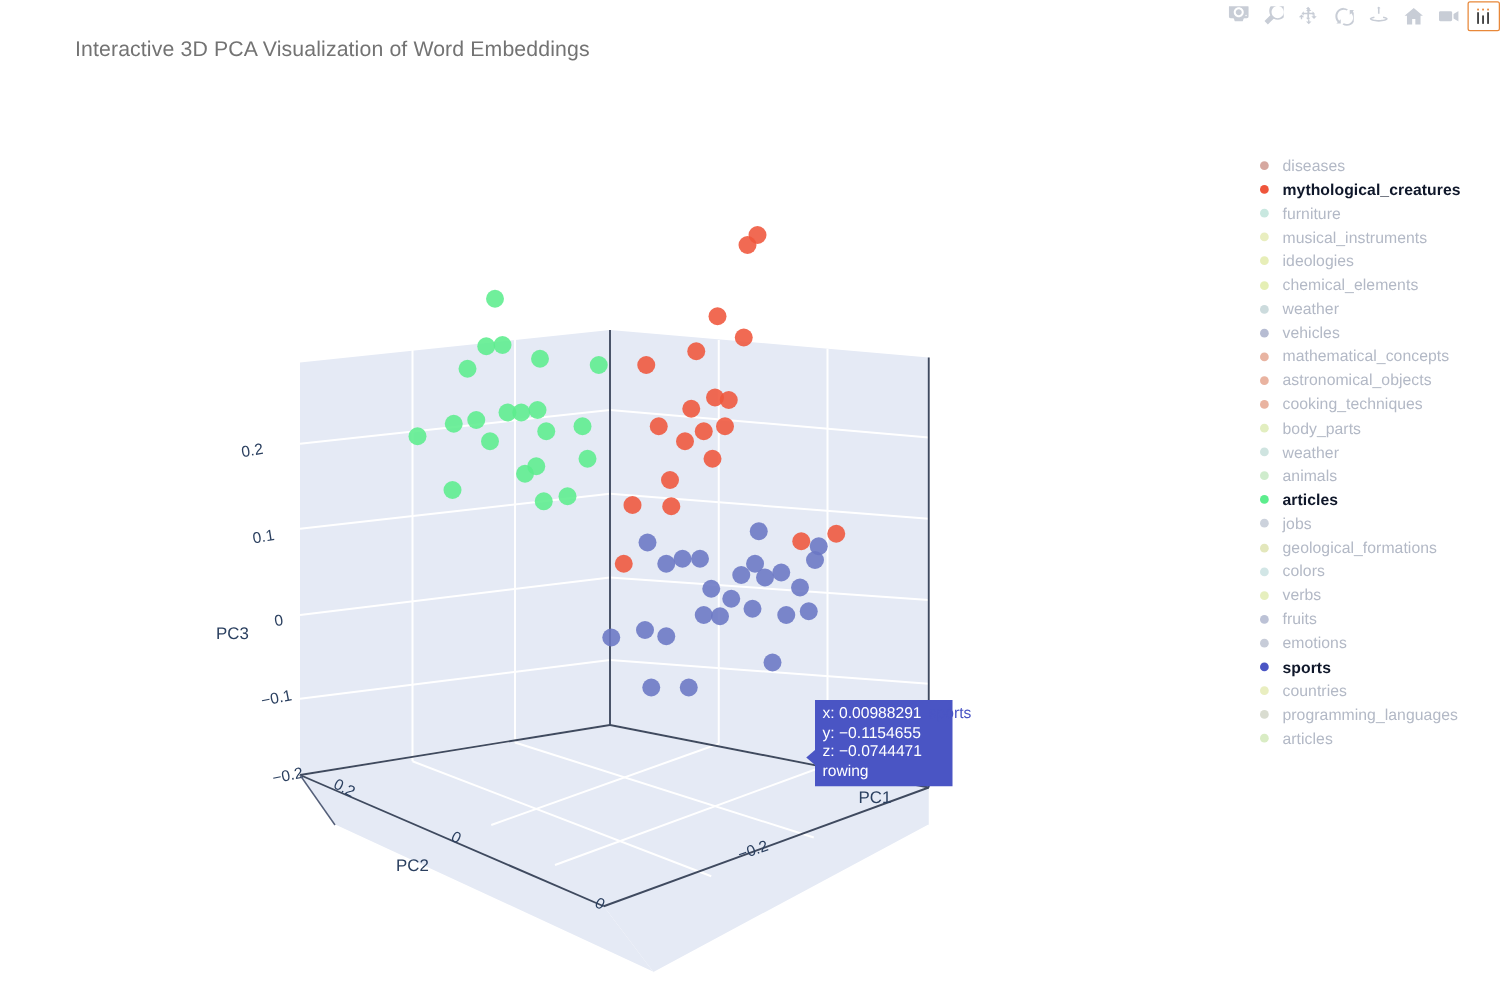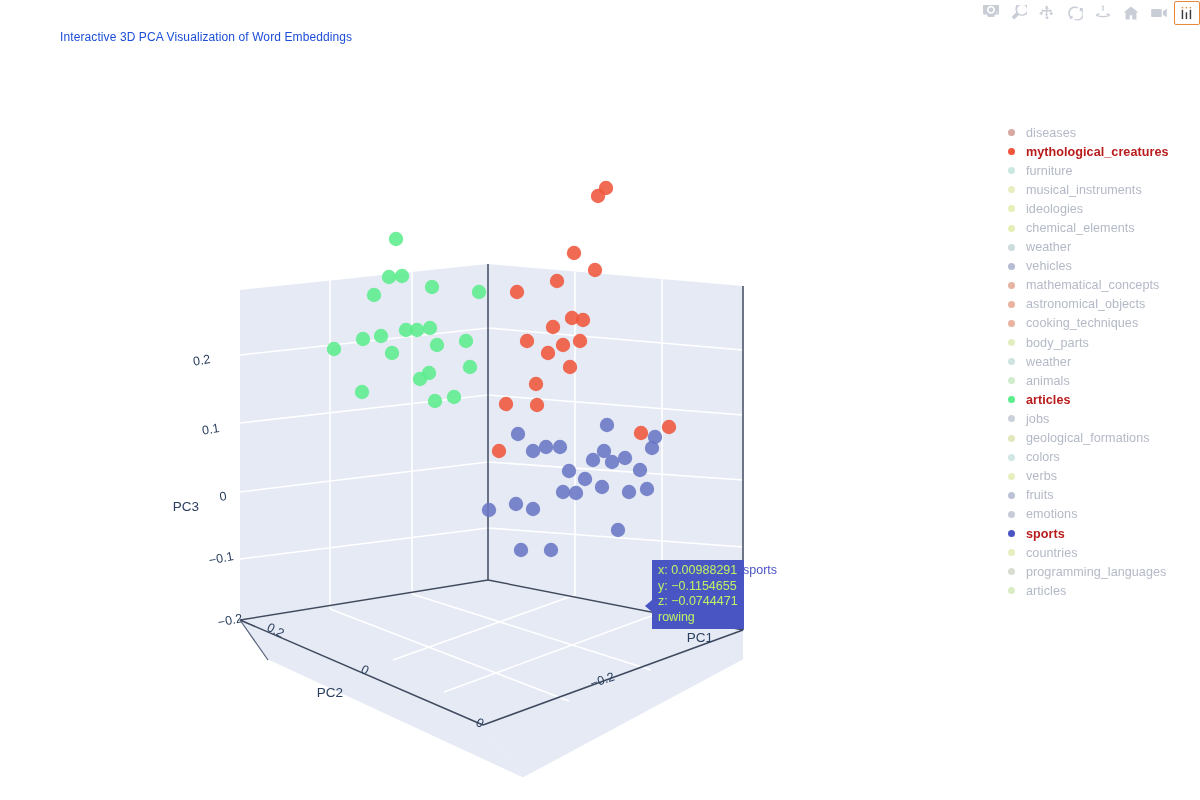--- a/index.html
+++ b/index.html
@@ -50,22 +50,22 @@
   }
   .mb-btn.active svg path,
   .mb-btn.active svg rect { fill: #3b3b3b; }
   .mb-btn.active svg .accent { fill: #e8883a; }
 
   
   #chart-title {
     position: absolute;
     left: 60px;
     top: 30px;
-    font-size: 12px;
-    color: #1d4ed8;
+    font-size: 17px;
+    color: #737373;
     letter-spacing: 0.1px;
     white-space: nowrap;
   }
 
   
   #plot-area {
     position: absolute;
     left: 0px;
     top: 60px;
     width: 980px;
@@ -95,24 +95,24 @@
   }
 
   .pt { stroke: none; }
 
   
   #hover-tooltip {
     position: absolute;
     left: 652px;
     top: 500px;
     background: #4a55c4;
-    color: #bef264;
+    color: #ffffff;
     font-size: 12.5px;
     line-height: 15.5px;
-    padding: 3px 6px 4px 6px;
+    padding: 3px 24px 4px 6px;
     white-space: nowrap;
     z-index: 30;
     font-family: "Liberation Sans", "DejaVu Sans", sans-serif;
   }
   #hover-tooltip .tt-arrow {
     position: absolute;
     left: -7px;
     top: 40px;
     width: 0;
     height: 0;
@@ -158,21 +158,21 @@
     border-radius: 50%;
     display: block;
     margin-left: 2px;
   }
   .legend-label {
     font-size: 12.6px;
     color: #b3b9c6;
     letter-spacing: 0.05px;
   }
   .legend-item.on .legend-label {
-    color: #b91c1c;
+    color: #0f172a;
     font-weight: bold;
   }
 </style>
 </head>
 <body>
 
 <div id="modebar">
   <div class="mb-btn" title="Download plot as a png">
     <svg width="16" height="16" viewBox="0 0 1000 1000">
         <path d="M500 450c-83 0-150-67-150-150 0-83 67-150 150-150 83 0 150 67 150 150 0 83-67 150-150 150z m400 150h-120c-16 0-34 13-39 29l-31 93c-6 15-23 28-40 28h-340c-16 0-34-13-39-28l-31-94c-6-15-23-28-40-28h-120c-55 0-100-45-100-100v-450c0-55 45-100 100-100h800c55 0 100 45 100 100v450c0 55-45 100-100 100z m-400-550c-138 0-250 112-250 250 0 138 112 250 250 250 138 0 250-112 250-250 0-138-112-250-250-250z m365 380c-19 0-35 16-35 35 0 19 16 35 35 35 19 0 35-16 35-35 0-19-16-35-35-35z"></path>

